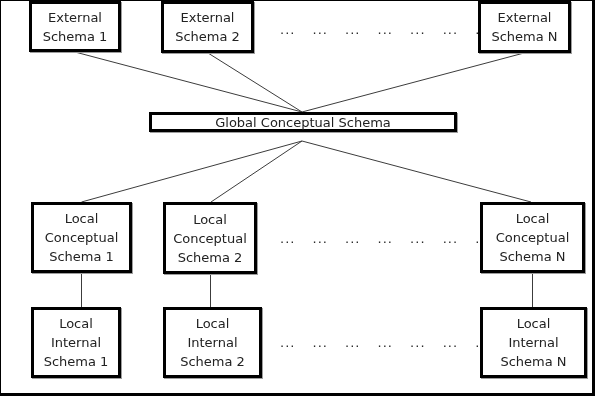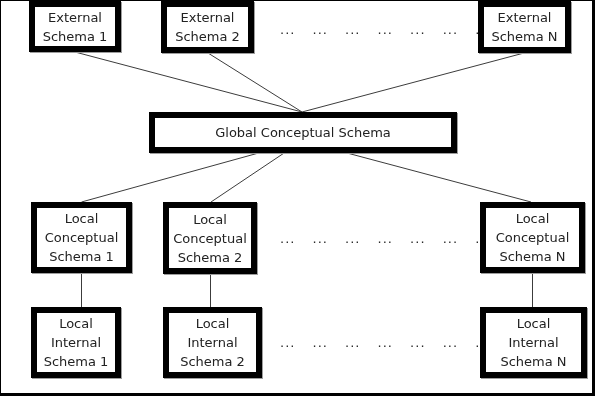--- a/index.html
+++ b/index.html
@@ -23,39 +23,39 @@
     pointer-events: none;
   }
   #wires {
     position: absolute;
     left: 0; top: 0;
     width: 600px; height: 402px;
   }
   .box {
     position: absolute;
     background: #ffffff;
-    border: 6px solid #000000;
+    border: 3px solid #000000;
     box-shadow: 1px 1px 0 0 #9e9e9e;
     box-sizing: border-box;
     display: flex;
     flex-direction: column;
     align-items: center;
     justify-content: center;
     text-align: center;
     font-size: 13px;
     line-height: 19px;
     z-index: 2;
   }
   .box span { display: block; white-space: nowrap; }
   
   #ext1 { left: 29px;  top: 1px; width: 92px;  height: 51px; }
   #ext2 { left: 161px; top: 1px; width: 93px;  height: 52px; }
   #extN { left: 478px; top: 1px; width: 93px;  height: 52px; }
   
-  #gcs  { left: 149px; top: 112px; width: 308px; height: 41px; }
+  #gcs  { left: 149px; top: 112px; width: 308px; height: 20px; }
   
   #lc1  { left: 31px;  top: 202px; width: 101px; height: 71px; }
   #lc2  { left: 163px; top: 202px; width: 94px;  height: 72px; }
   #lcN  { left: 480px; top: 202px; width: 105px; height: 71px; }
   
   #li1  { left: 31px;  top: 307px; width: 90px;  height: 71px; }
   #li2  { left: 163px; top: 307px; width: 99px;  height: 71px; }
   #liN  { left: 480px; top: 307px; width: 107px; height: 71px; }
   .dots {
     position: absolute;

